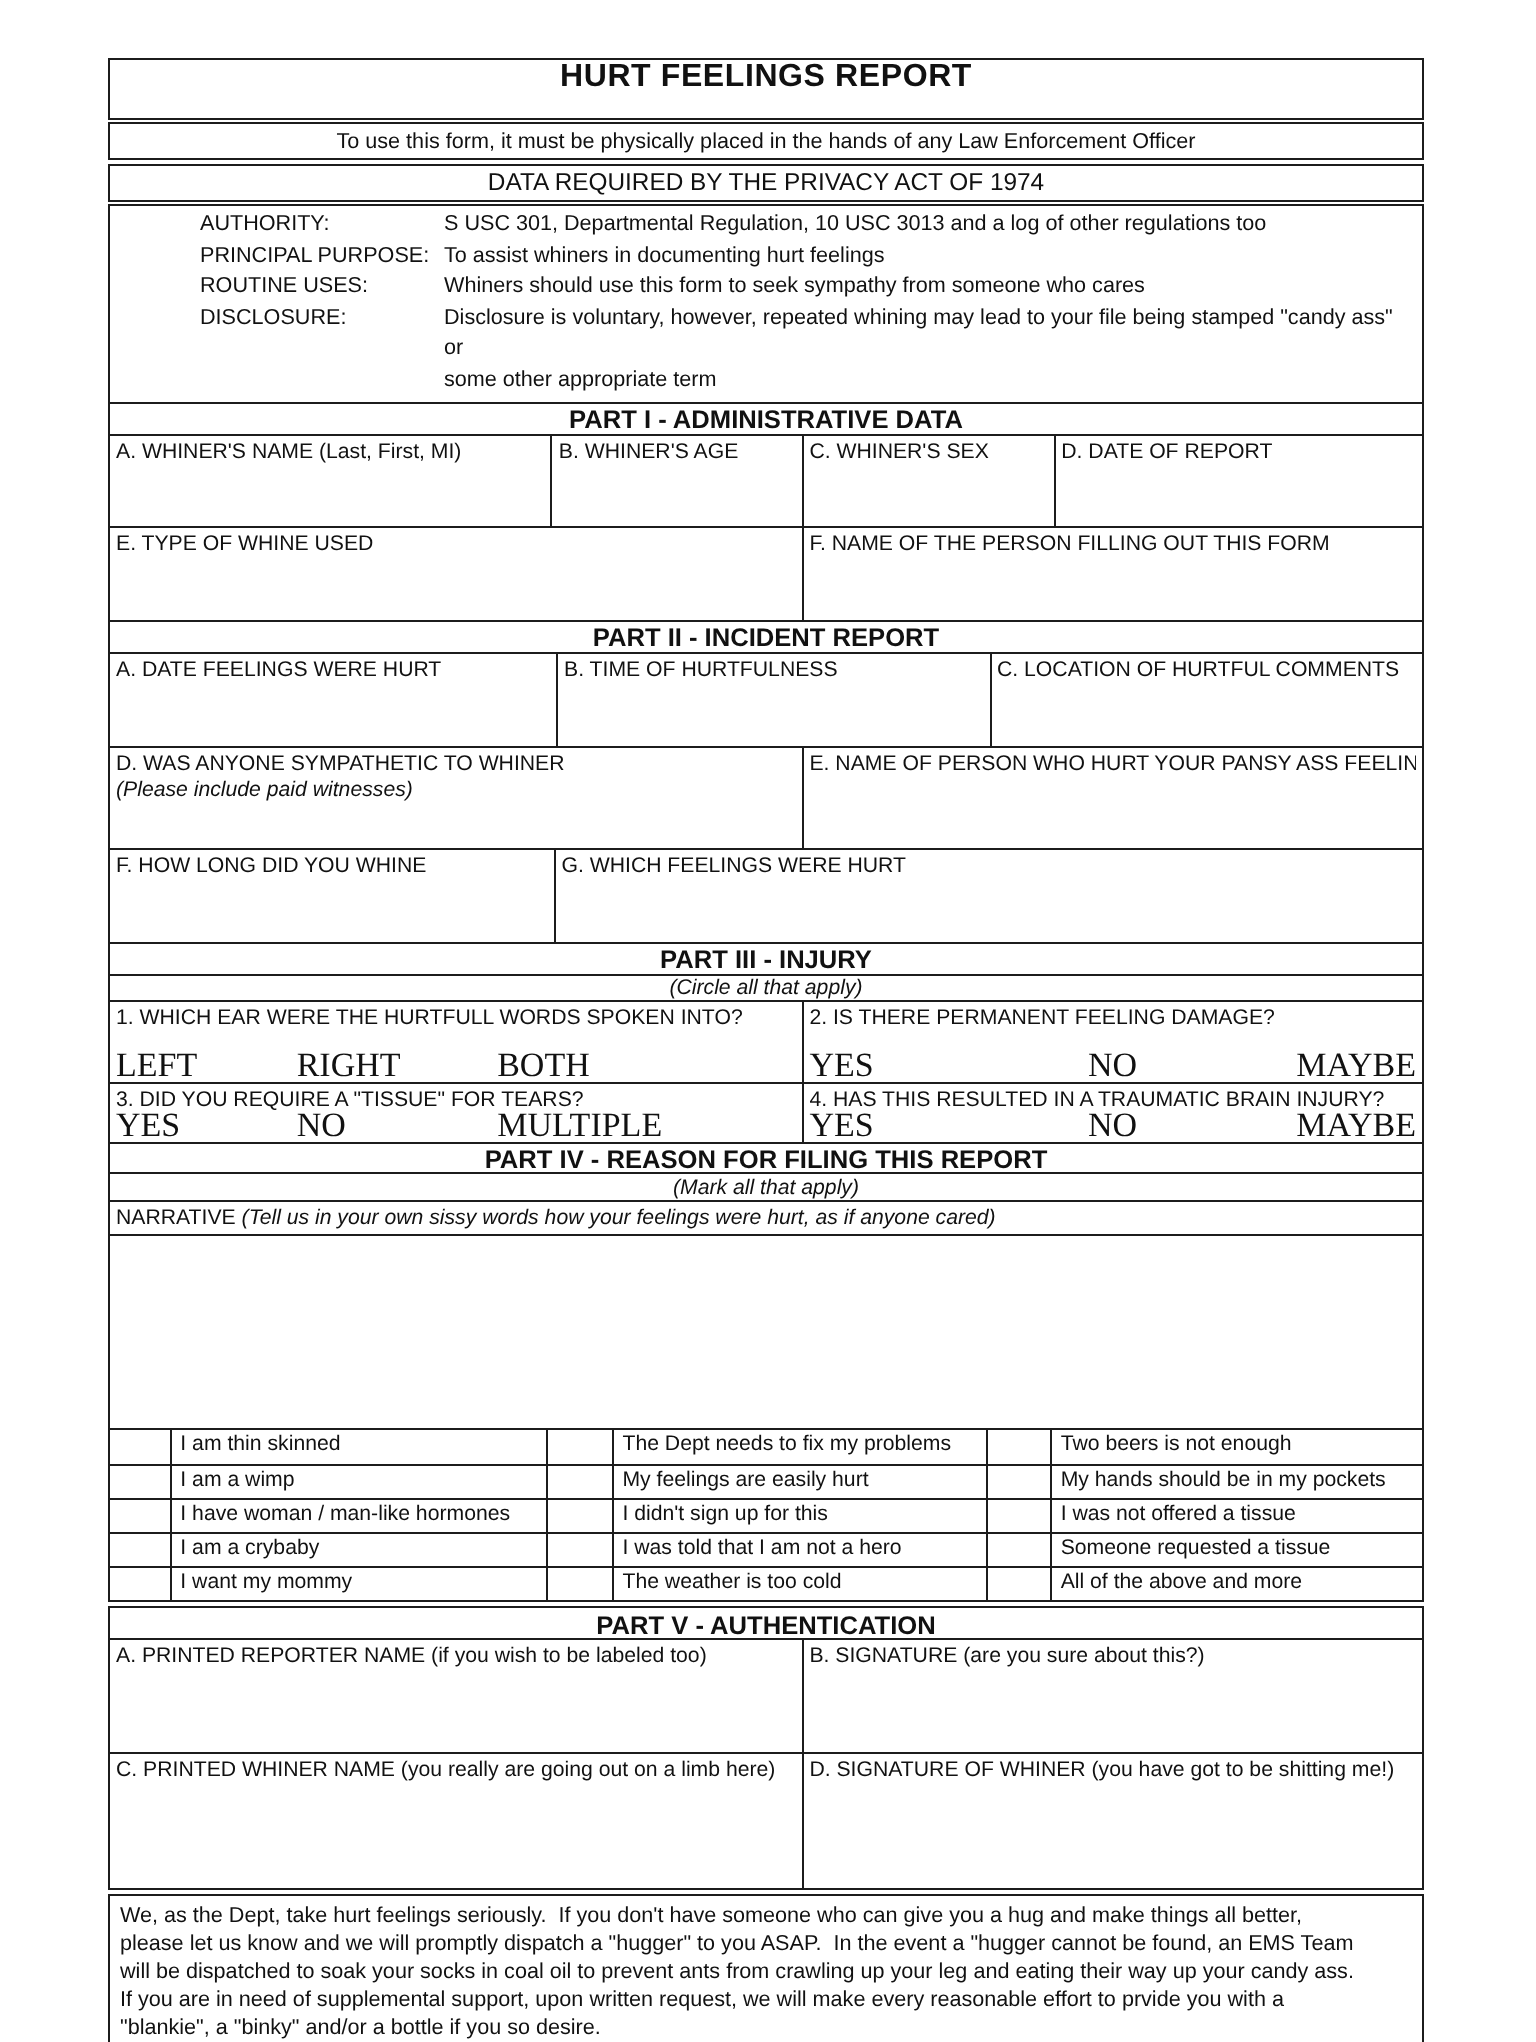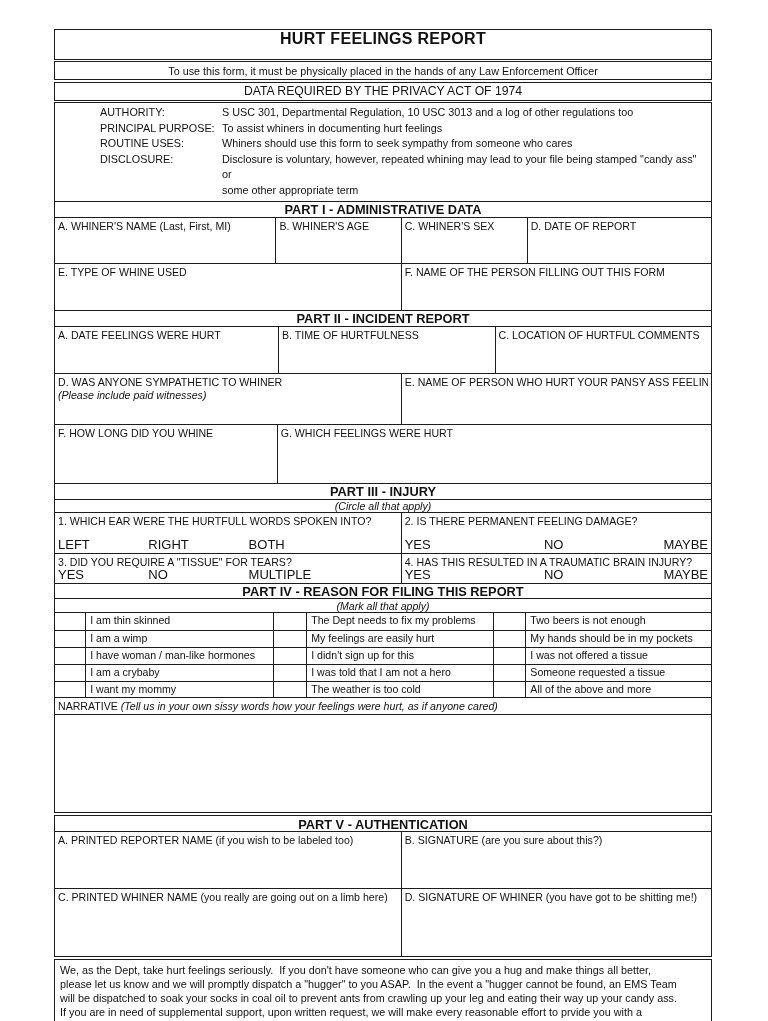--- a/index.html
+++ b/index.html
@@ -36,30 +36,30 @@
   .sub-hdr { height: 15px; font-style: italic; font-size: 10.6px; }
 
   .row { display: flex; align-items: stretch; }
   .row + .row { border-top: 1.5px solid #1c1c1c; }
   .cell { padding: 2px 3px; font-size: 10.6px; position: relative; line-height: 13px; }
   .cell + .cell { border-left: 1.5px solid #1c1c1c; }
   .note { font-style: italic; margin-top: 44px; }
   .nowrap { white-space: nowrap; overflow: hidden; }
 
   .h45 { height: 45px; } .h55 { height: 48px; }
-  .h46 { height: 46px; } .h51 { height: 51px; justify-content: flex-end; } .h48 { height: 60px; }
+  .h46 { height: 46px; } .h51 { height: 51px; justify-content: flex-end; } .h48 { height: 48px; }
   .h40 { height: 40px; } .h30 { height: 30px; }
   .h56 { height: 56px; } .h68 { height: 68px; }
 
   .w336 { width: 33.6%; } .w191 { width: 19.1%; } .w192 { width: 19.2%; } .w281 { width: 28.1%; }
   .w527 { width: 52.7%; } .w473 { width: 47.3%; }
   .w34 { width: 34%; } .w33 { width: 33%; }
   .w338 { width: 33.8%; } .w662 { width: 66.2%; }
 
-  .opt { position: absolute; bottom: 2px; font-size: 13px; }
+  .opt { position: absolute; bottom: 2px; font-size: 17px; font-family: Liberation Serif, serif; }
 
   .ck-table .trow { display: flex; height: 17px; }
   .ck-table .trow + .trow { border-top: 1.5px solid #1c1c1c; }
   .ck { width: 4.6%; }
   .ck2 { width: 5%; }
   .tcell { font-size: 10.6px; line-height: 15px; padding: 0 0 0 4px; overflow: hidden; white-space: nowrap; }
   .tw1 { width: 28.7%; } .tw2 { width: 28.4%; } .tw3 { width: 28.3%; }
   .vline { border-left: 1.5px solid #1c1c1c; }
 
   .narr-label { height: 17px; border-bottom: 1.5px solid #1c1c1c; padding: 1px 3px; font-size: 10.6px; line-height: 14px; }
@@ -186,69 +186,69 @@
         <span class="nowrap" style="display:block">4. HAS THIS RESULTED IN A TRAUMATIC BRAIN INJURY?</span>
         <span class="opt" style="left:3px">YES</span>
         <span class="opt" style="left:46%">NO</span>
         <span class="opt" style="right:3px">MAYBE</span>
       </div>
     </div>
   </div>
 
   <div class="box part-hdr">PART IV - REASON FOR FILING THIS REPORT</div>
   <div class="box center-line sub-hdr">(Mark all that apply)</div>
-  <div class="box ck-table">
-    <div class="trow">
-      <div class="ck"></div>
-      <div class="tcell tw1 vline">I am thin skinned</div>
-      <div class="ck2 vline"></div>
-      <div class="tcell tw2 vline">The Dept needs to fix my problems</div>
-      <div class="ck2 vline"></div>
-      <div class="tcell tw3 vline">Two beers is not enough</div>
-    </div>
-    <div class="trow">
-      <div class="ck"></div>
-      <div class="tcell tw1 vline">I am a wimp</div>
-      <div class="ck2 vline"></div>
-      <div class="tcell tw2 vline">My feelings are easily hurt</div>
-      <div class="ck2 vline"></div>
-      <div class="tcell tw3 vline">My hands should be in my pockets</div>
-    </div>
-    <div class="trow">
-      <div class="ck"></div>
-      <div class="tcell tw1 vline">I have woman / man-like hormones</div>
-      <div class="ck2 vline"></div>
-      <div class="tcell tw2 vline">I didn't sign up for this</div>
-      <div class="ck2 vline"></div>
-      <div class="tcell tw3 vline">I was not offered a tissue</div>
-    </div>
-    <div class="trow">
-      <div class="ck"></div>
-      <div class="tcell tw1 vline">I am a crybaby</div>
-      <div class="ck2 vline"></div>
-      <div class="tcell tw2 vline">I was told that I am not a hero</div>
-      <div class="ck2 vline"></div>
-      <div class="tcell tw3 vline">Someone requested a tissue</div>
-    </div>
-    <div class="trow">
-      <div class="ck"></div>
-      <div class="tcell tw1 vline">I want my mommy</div>
-      <div class="ck2 vline"></div>
-      <div class="tcell tw2 vline">The weather is too cold</div>
-      <div class="ck2 vline"></div>
-      <div class="tcell tw3 vline">All of the above and more</div>
-    </div>
-  </div>
-
   <div class="box">
     <div class="narr-label">
       <span>NARRATIVE</span>
       <span class="note">(Tell us in your own sissy words how your feelings were hurt, as if anyone cared)</span>
     </div>
     <div class="narr-input"></div>
+  </div>
+
+  <div class="box ck-table">
+    <div class="trow">
+      <div class="ck"></div>
+      <div class="tcell tw1 vline">I am thin skinned</div>
+      <div class="ck2 vline"></div>
+      <div class="tcell tw2 vline">The Dept needs to fix my problems</div>
+      <div class="ck2 vline"></div>
+      <div class="tcell tw3 vline">Two beers is not enough</div>
+    </div>
+    <div class="trow">
+      <div class="ck"></div>
+      <div class="tcell tw1 vline">I am a wimp</div>
+      <div class="ck2 vline"></div>
+      <div class="tcell tw2 vline">My feelings are easily hurt</div>
+      <div class="ck2 vline"></div>
+      <div class="tcell tw3 vline">My hands should be in my pockets</div>
+    </div>
+    <div class="trow">
+      <div class="ck"></div>
+      <div class="tcell tw1 vline">I have woman / man-like hormones</div>
+      <div class="ck2 vline"></div>
+      <div class="tcell tw2 vline">I didn't sign up for this</div>
+      <div class="ck2 vline"></div>
+      <div class="tcell tw3 vline">I was not offered a tissue</div>
+    </div>
+    <div class="trow">
+      <div class="ck"></div>
+      <div class="tcell tw1 vline">I am a crybaby</div>
+      <div class="ck2 vline"></div>
+      <div class="tcell tw2 vline">I was told that I am not a hero</div>
+      <div class="ck2 vline"></div>
+      <div class="tcell tw3 vline">Someone requested a tissue</div>
+    </div>
+    <div class="trow">
+      <div class="ck"></div>
+      <div class="tcell tw1 vline">I want my mommy</div>
+      <div class="ck2 vline"></div>
+      <div class="tcell tw2 vline">The weather is too cold</div>
+      <div class="ck2 vline"></div>
+      <div class="tcell tw3 vline">All of the above and more</div>
+    </div>
   </div>
 
   <div class="box gap part-hdr" style="height:18px;line-height:17px">PART V - AUTHENTICATION</div>
   <div class="box">
     <div class="row h56">
       <div class="cell w527">
         <span>A. PRINTED REPORTER NAME (if you wish to be labeled too)</span>
       </div>
       <div class="cell w473">
         <span>B. SIGNATURE (are you sure about this?)</span>

